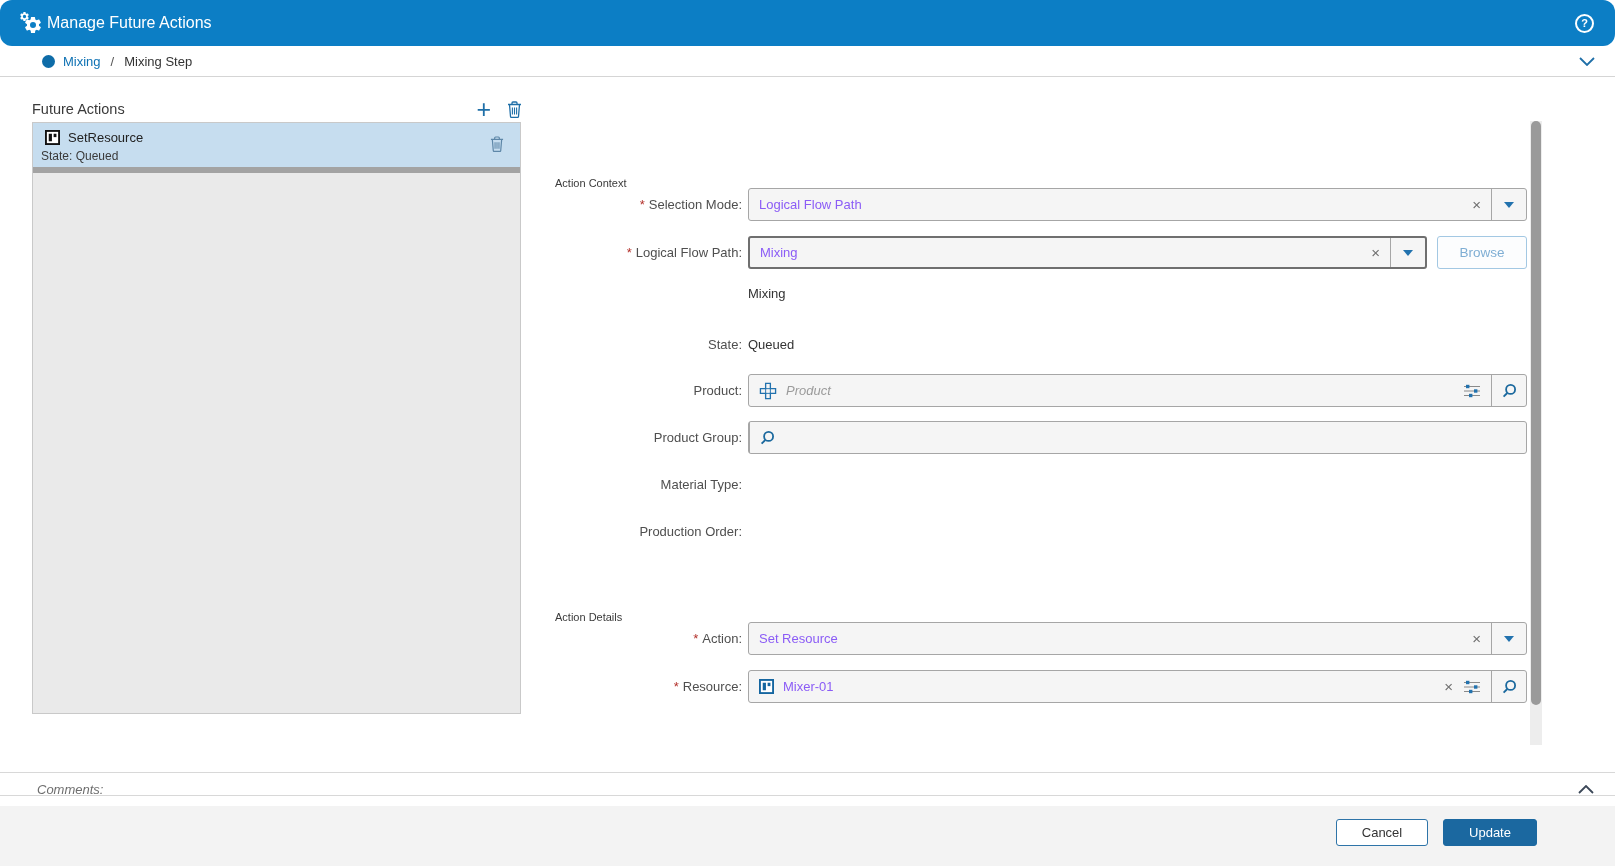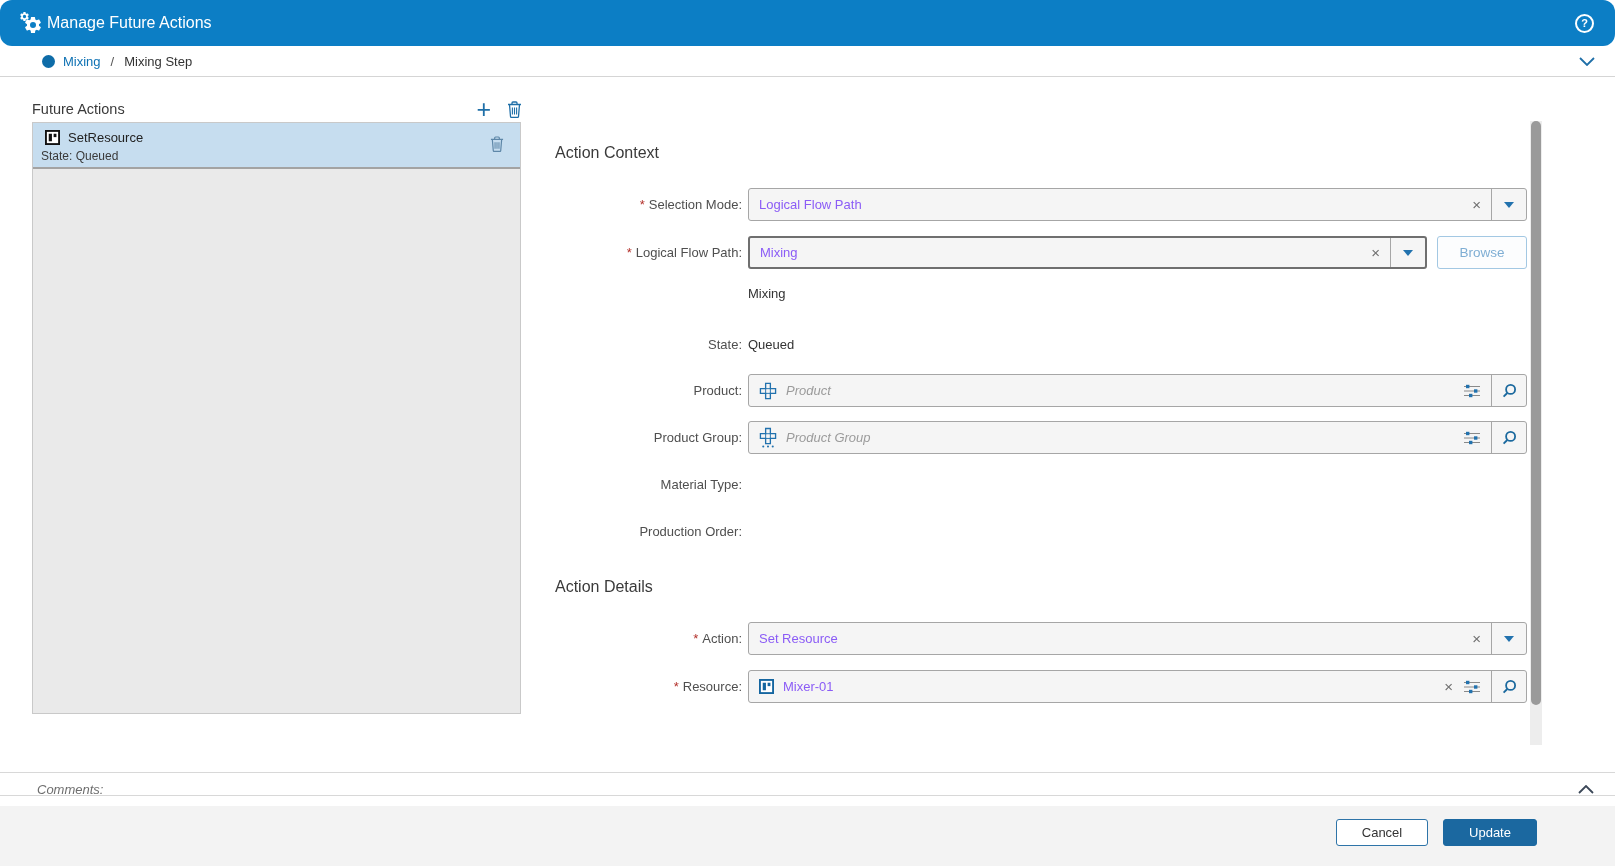--- a/index.html
+++ b/index.html
@@ -24,28 +24,28 @@
   .bc-current{color:#333;}
   .bc-chevron{position:absolute;right:20px;top:11px;cursor:pointer;}
 
   
   .panel-head{position:absolute;left:32px;top:96px;width:490px;height:26px;}
   .panel-title{font-size:14.5px;color:#3A3A3A;line-height:26px;}
   .panel-actions{position:absolute;right:0;top:0;height:26px;display:flex;align-items:center;}
   .plus-btn{color:#1F6FA8;font-size:25px;font-weight:300;line-height:22px;cursor:pointer;margin-right:16px;}
   .trash-btn{cursor:pointer;color:#1F6FA8;display:flex;align-items:center;}
   .panel-box{position:absolute;left:32px;top:122px;width:489px;height:592px;border:1px solid #C9C9C9;background:#EAEAEA;box-sizing:border-box;}
-  .list-item{position:relative;height:44px;background:#C6DDEF;border-bottom:2px solid #a3a3a3;cursor:pointer;}
+  .list-item{position:relative;height:44px;background:#C6DDEF;border-bottom:6px solid #a3a3a3;cursor:pointer;}
   .item-line1{position:absolute;left:12px;top:7px;display:flex;align-items:center;}
   .item-name{margin-left:8px;font-size:13px;color:#222;}
   .item-state{position:absolute;left:8px;top:26px;font-size:12px;color:#3A3A3A;}
   .item-trash{position:absolute;right:16px;top:13px;color:#5E87A8;cursor:pointer;}
 
   
-  .sec-head{position:absolute;left:555px;font-size:16px;color:#3A3A3A;}
+  .sec-head{position:absolute;left:555px;font-size:11px;color:#3A3A3A;margin-top:33px;}
   .flabel{position:absolute;left:542px;width:200px;text-align:right;font-size:13px;color:#4F4F4F;}
   .req{color:#B3312B;margin-right:4px;}
   .fld{position:absolute;left:748px;width:779px;height:33px;background:#F5F5F5;border:1px solid #A6A6A6;border-radius:3px;
        box-sizing:border-box;display:flex;align-items:stretch;cursor:pointer;}
   .fld-body{flex:1;display:flex;align-items:center;padding:0 10px;min-width:0;}
   .fval{font-size:13px;color:#8b5cf6;}
   .fph{font-size:13px;color:#9B9B9B;font-style:italic;}
   .spacer{flex:1;}
   .clear-x{color:#6F6F6F;font-size:15px;margin-left:8px;cursor:pointer;}
   .seg{width:34px;border-left:1px solid #A6A6A6;display:flex;align-items:center;justify-content:center;cursor:pointer;}
@@ -242,34 +242,20 @@
     </div>
     <div class="seg">
         <svg width="16" height="16">
           <use href="#i-search"></use>
         </svg>
       </div>
   </div>
 
   <div class="flabel" style="top:430px">Product Group:</div>
   <div class="fld" style="top:421px">
-    <div class="fld-body">
-      <span class="licon">
-          <svg width="18" height="21" color="#2272AE">
-            <use href="#i-product-group"></use>
-          </svg>
-        </span>
-      <span class="fph">Product Group</span>
-      <span class="spacer"></span>
-      <span class="sliders">
-          <svg width="18" height="14">
-            <use href="#i-sliders"></use>
-          </svg>
-        </span>
-    </div>
     <div class="seg">
         <svg width="16" height="16">
           <use href="#i-search"></use>
         </svg>
       </div>
   </div>
 
   <div class="flabel" style="top:477px">Material Type:</div>
 
   <div class="flabel" style="top:524px">Production Order:</div>

